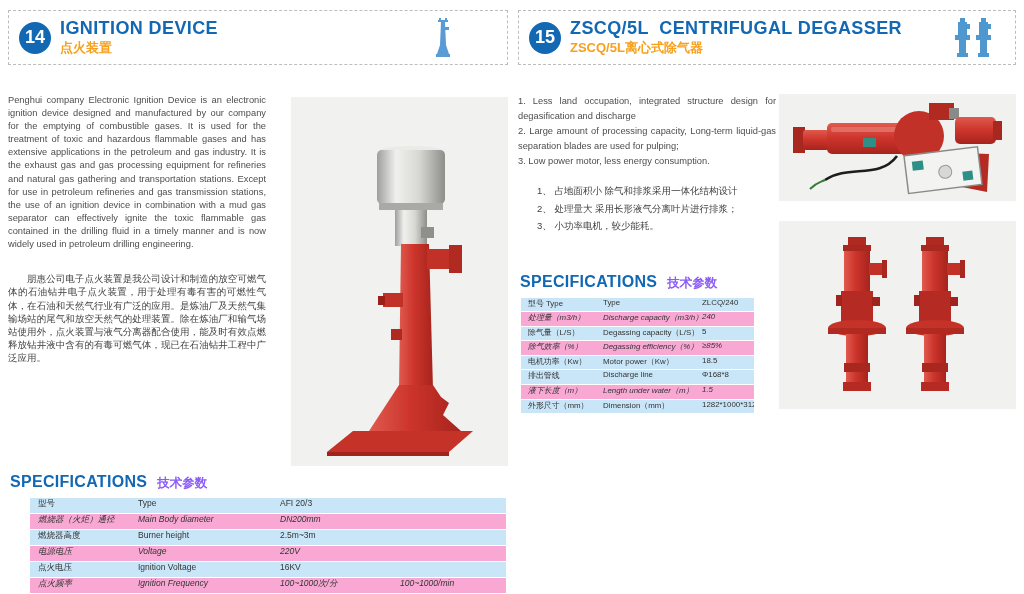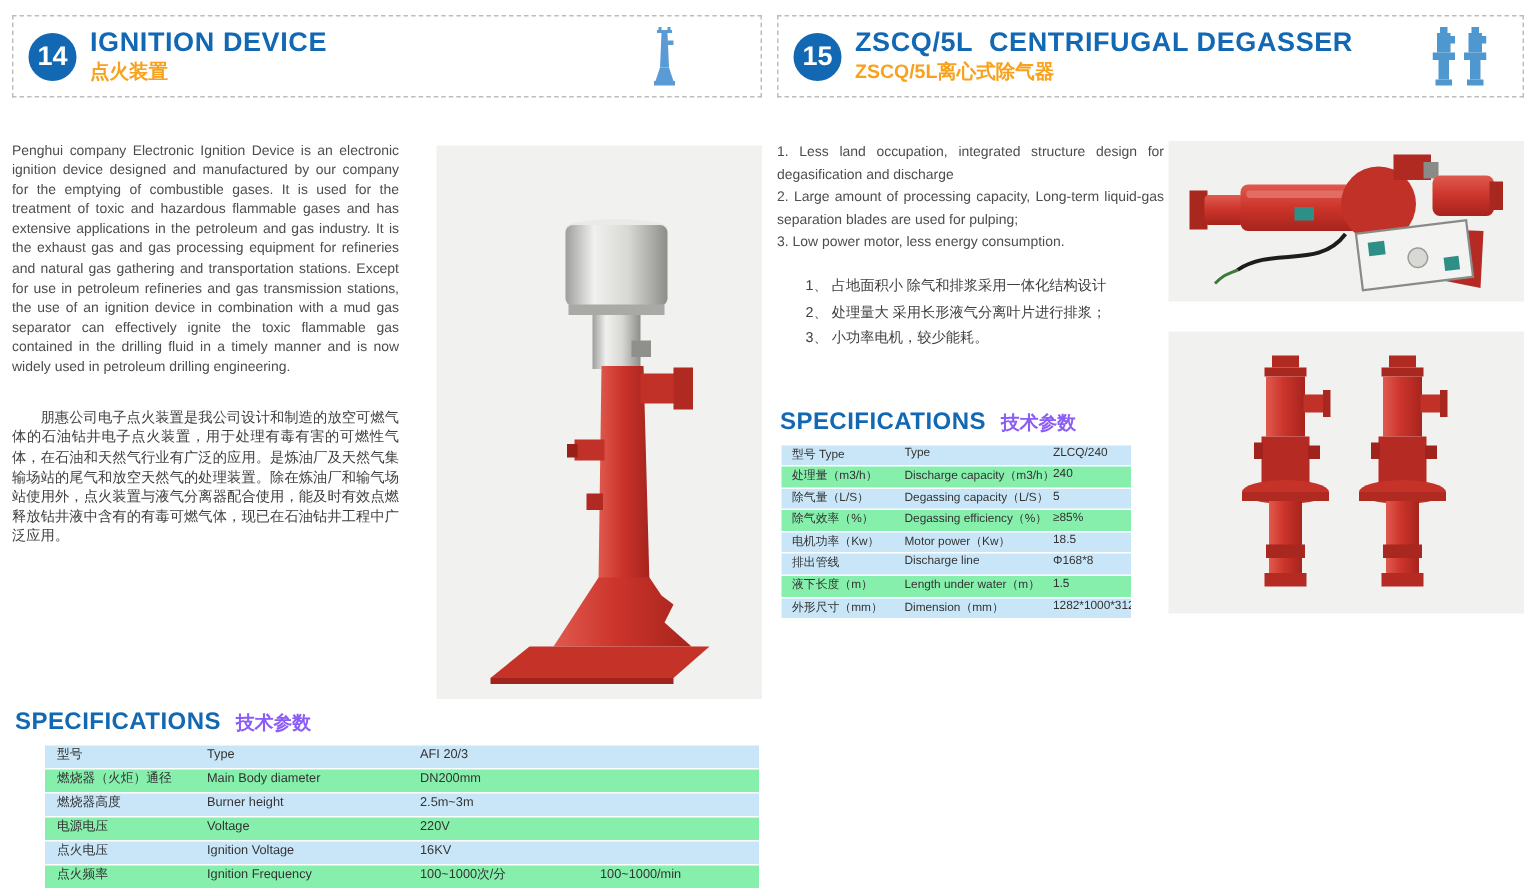--- a/index.html
+++ b/index.html
@@ -57,21 +57,21 @@
   #page-left  .spec-heading { margin-top:7px; margin-left:2px; }
   #page-right .spec-heading { margin-top:38px; margin-left:2px; }
   .spec-heading-en { font-size:16px; font-weight:bold; color:#1268b3; letter-spacing:.3px; }
   .spec-heading-zh { font-size:12.5px; font-weight:bold; color:#8b5cf6; margin-left:10px; }
 
   .spec-table { margin-top:6px; }
   #spec-table-left  { margin-left:22px; width:476px; }
   #spec-table-right { margin-left:3px;  width:233px; }
   .spec-row { display:flex; align-items:flex-start; margin-bottom:1px; }
   .spec-row.odd  { background:#c9e6f8; }
-  .spec-row.even { background:#86efac; }
+  .spec-row.even { background:#f9a8d4;font-style:italic; }
   #spec-table-left  .spec-row { height:15px; font-size:8.5px; color:#333; }
   #spec-table-right .spec-row { height:13.6px; font-size:7.9px; color:#333; }
   .spec-cell { white-space:nowrap; overflow:hidden; }
   #spec-table-left  .cell-zh    { width:108px; padding-left:8px; }
   #spec-table-left  .cell-en    { width:142px; }
   #spec-table-left  .cell-value { width:120px; }
   #spec-table-left  .cell-extra { flex:1; }
   #spec-table-right .cell-zh    { width:82px; padding-left:7px; }
   #spec-table-right .cell-en    { width:99px; }
   #spec-table-right .cell-value { flex:1; }

